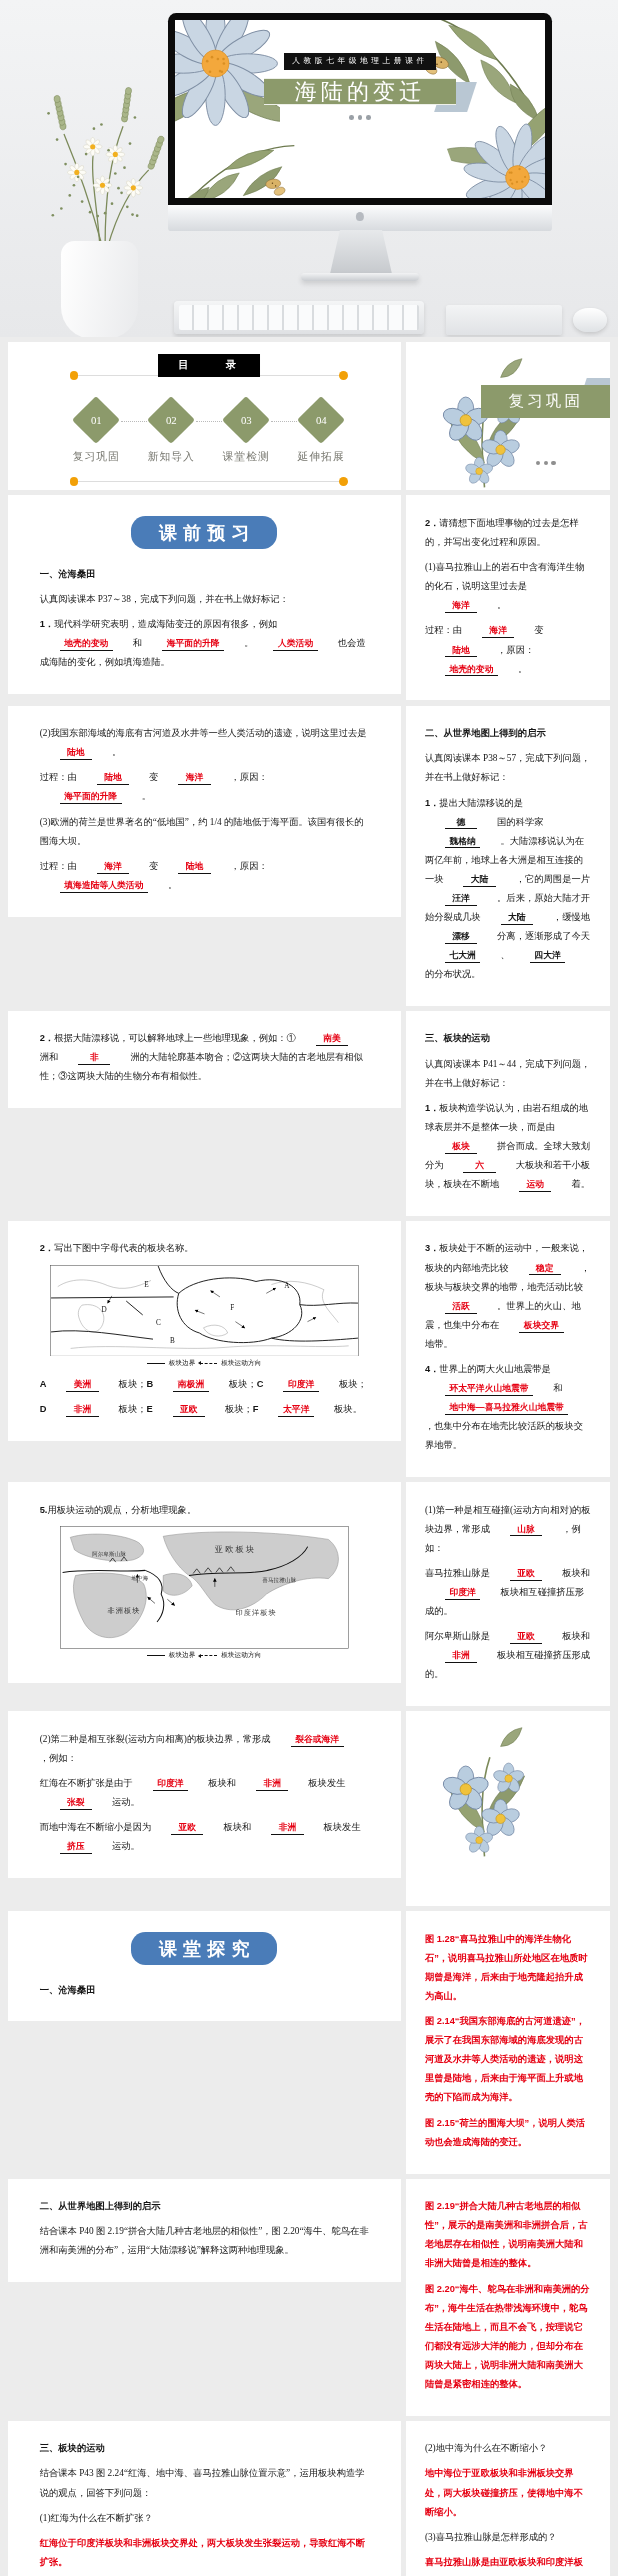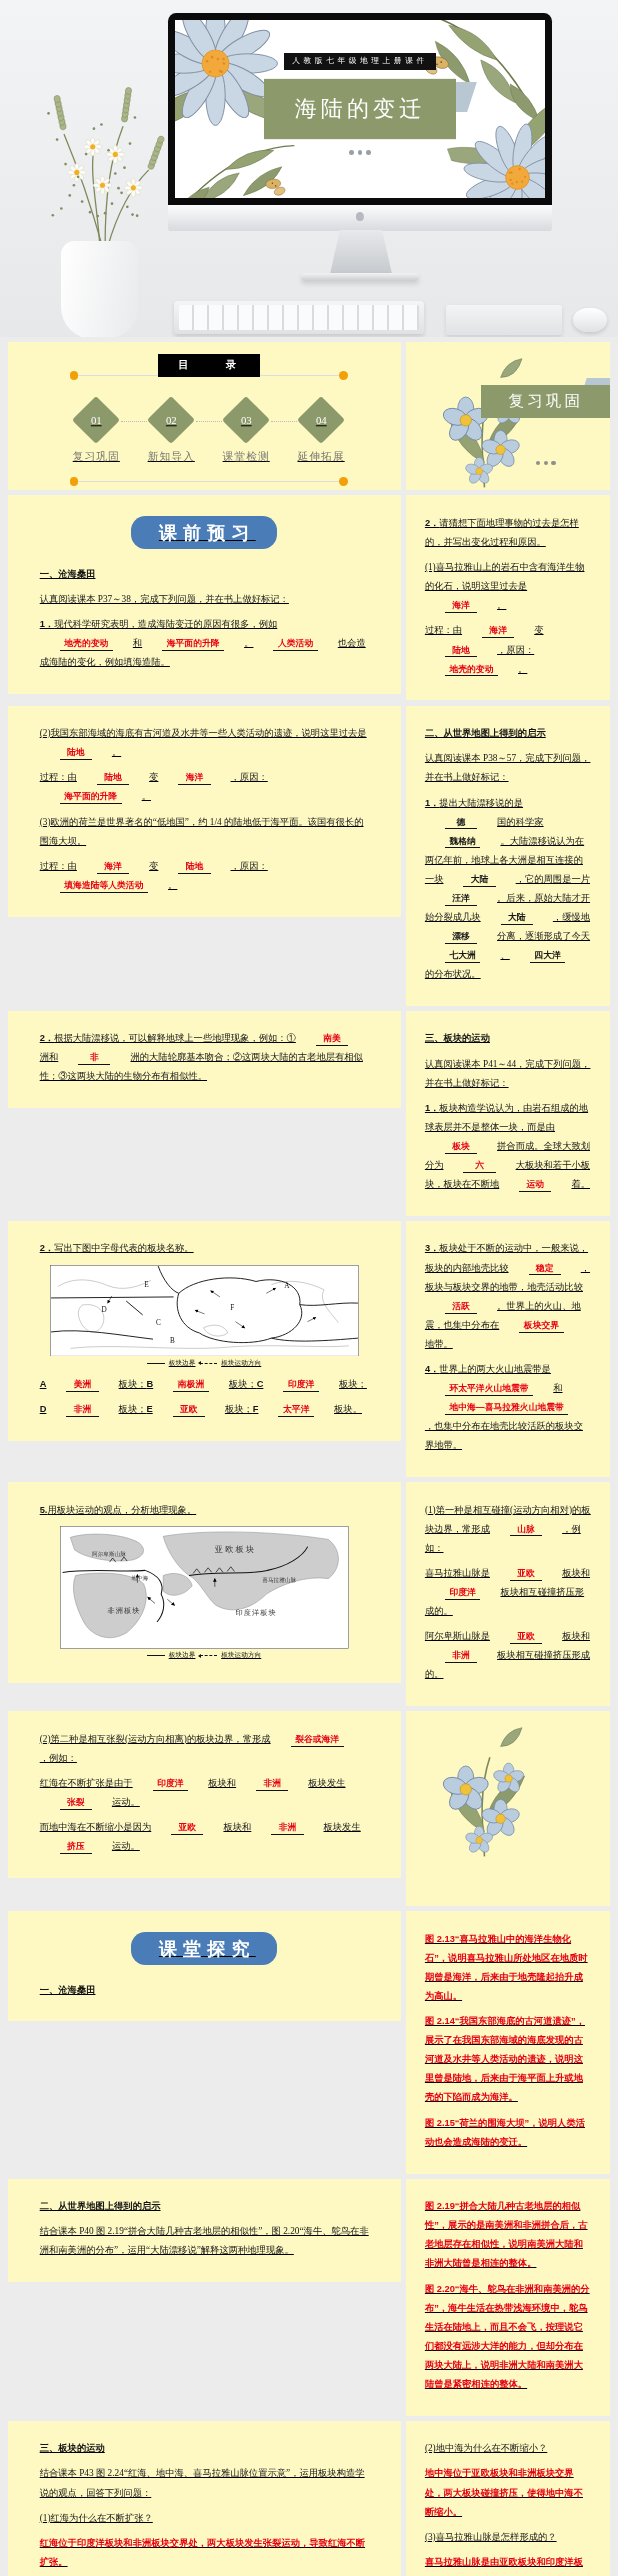--- a/index.html
+++ b/index.html
@@ -14,21 +14,21 @@
   .scr-art{position:absolute;}
   .scr-tl{left:-24px;top:-20.6px;width:129px;height:129px;}
   .scr-tr{right:-15.5px;top:-13.4px;width:139px;height:124px;transform:scaleX(-1);}
   .scr-bl{left:-10.3px;bottom:-31px;width:129px;height:103px;transform:rotate(14deg);}
   .scr-br{right:-29px;bottom:-36px;width:113px;height:113px;transform:rotate(160deg);}
   .badge{position:relative;display:table;margin:33px auto 0;background:#111;color:#fff;
          font-size:7.7px;letter-spacing:3.6px;padding:3.6px 8.2px;z-index:3;}
   .banner-wrap{position:relative;width:192px;margin:8.2px auto 0;z-index:2;}
   .banner-fold{position:absolute;right:-15.5px;top:4.1px;width:33px;height:30px;background:#b9c7d3;
                transform:skewX(-18deg);}
-  .banner{position:relative;background:#8c9a6b;color:#fff;height:62px;display:flex;align-items:center;
+  .banner{position:relative;background:#8c9a6b;color:#fff;height:27px;display:flex;align-items:center;
           justify-content:center;font-size:22px;letter-spacing:4.1px;font-weight:500;
           box-shadow:inset 0 5.2px 0 -4.1px rgba(255,255,255,.85), inset 0 -5.2px 0 -4.1px rgba(255,255,255,.85);}
   .dots3{display:flex;gap:4.1px;justify-content:center;margin-top:10.3px;}
   .dots3 i{width:4.6px;height:4.6px;border-radius:50%;background:#9aa0a6;}
   .chin{position:absolute;left:168px;top:205px;width:384px;height:26px;
         background:linear-gradient(#fbfcfd,#d7dade);border-radius:0 0 3.1px 3.1px;}
   .apple{position:absolute;left:50%;top:7.2px;transform:translateX(-50%);width:8.2px;height:9.3px;
          background:#b6bac0;border-radius:50% 50% 46% 46%;}
   .stand{position:absolute;left:330px;top:230px;width:62px;height:44px;
          background:linear-gradient(#e7e9eb,#c6c9cd);clip-path:polygon(16% 0,84% 0,100% 100%,0 100%);}
@@ -45,21 +45,21 @@
          background:linear-gradient(#ffffff,#dfe2e5);box-shadow:0 2.1px 4.1px rgba(0,0,0,.15);}
   .vase{position:absolute;left:61px;top:241px;width:77px;height:98px;
         background:linear-gradient(100deg,#ffffff,#e9eaec);border-radius:13.4px 13.4px 32px 32px;}
   .vase-flowers{position:absolute;left:28px;top:77px;width:149px;height:178px;}
 
   
   #rows{padding:5.2px 7.7px 0;}
   .row{display:flex;gap:5.7px;margin-bottom:5.2px;align-items:stretch;}
   .col-l{width:393px;flex:none;}
   .col-r{flex:1;min-width:0;}
-  .card{background:#fef9c3;box-sizing:border-box;position:relative;overflow:hidden;width:100%;text-decoration:underline;}
+  .card{background:#ffffff;box-sizing:border-box;position:relative;overflow:hidden;width:100%;}
   .kind-content.col-l-card{padding:18.5px 32px 15.5px;}
   .kind-content.col-r-card{padding:18.5px 18.5px 15.5px;}
   .card p{margin:0 0 6.2px;font-size:9.3px;line-height:2.05;color:#151515;
           font-family:"Liberation Serif",serif;}
   .tb{font-weight:700;font-family:"Liberation Sans",sans-serif;}
   .tr{color:#e60012;font-weight:700;font-family:"Liberation Sans",sans-serif;}
   .bk{display:inline-block;min-width:23px;text-align:center;color:#e60012;font-weight:700;
       font-family:"Liberation Sans",sans-serif;border-bottom:1px solid #111;line-height:1.35;
       padding:0 4.6px;margin:0 20px;font-size:8.8px;}
   .bk.k{color:#151515;}
@@ -657,21 +657,21 @@
       </div>
       <div class="row row-7">
         <div class="col-l">
           <div class="card col-l-card kind-content">
             <div class="pill">课堂探究</div>
             <p><span class="tb">一、沧海桑田</span></p>
           </div>
         </div>
         <div class="col-r">
           <div class="card col-r-card kind-content">
-            <p><span class="tr">图 2.13“喜马拉雅山中的海洋生物化石”，说明喜马拉雅山所处地区在地质时期曾是海洋，后来由于地壳隆起抬升成为高山。</span></p>
+            <p><span class="tr">图 1.28“喜马拉雅山中的海洋生物化石”，说明喜马拉雅山所处地区在地质时期曾是海洋，后来由于地壳隆起抬升成为高山。</span></p>
             <p><span class="tr">图 2.14“我国东部海底的古河道遗迹”，展示了在我国东部海域的海底发现的古河道及水井等人类活动的遗迹，说明这里曾是陆地，后来由于海平面上升或地壳的下陷而成为海洋。</span></p>
             <p><span class="tr">图 2.15“荷兰的围海大坝”，说明人类活动也会造成海陆的变迁。</span></p>
           </div>
         </div>
       </div>
       <div class="row row-8">
         <div class="col-l">
           <div class="card col-l-card kind-content">
             <p><span class="tb">二、从世界地图上得到的启示</span></p>
             <p><span>结合课本 P40 图 2.19“拼合大陆几种古老地层的相似性”，图 2.20“海牛、鸵鸟在非洲和南美洲的分布”，运用“大陆漂移说”解释这两种地理现象。</span></p>

